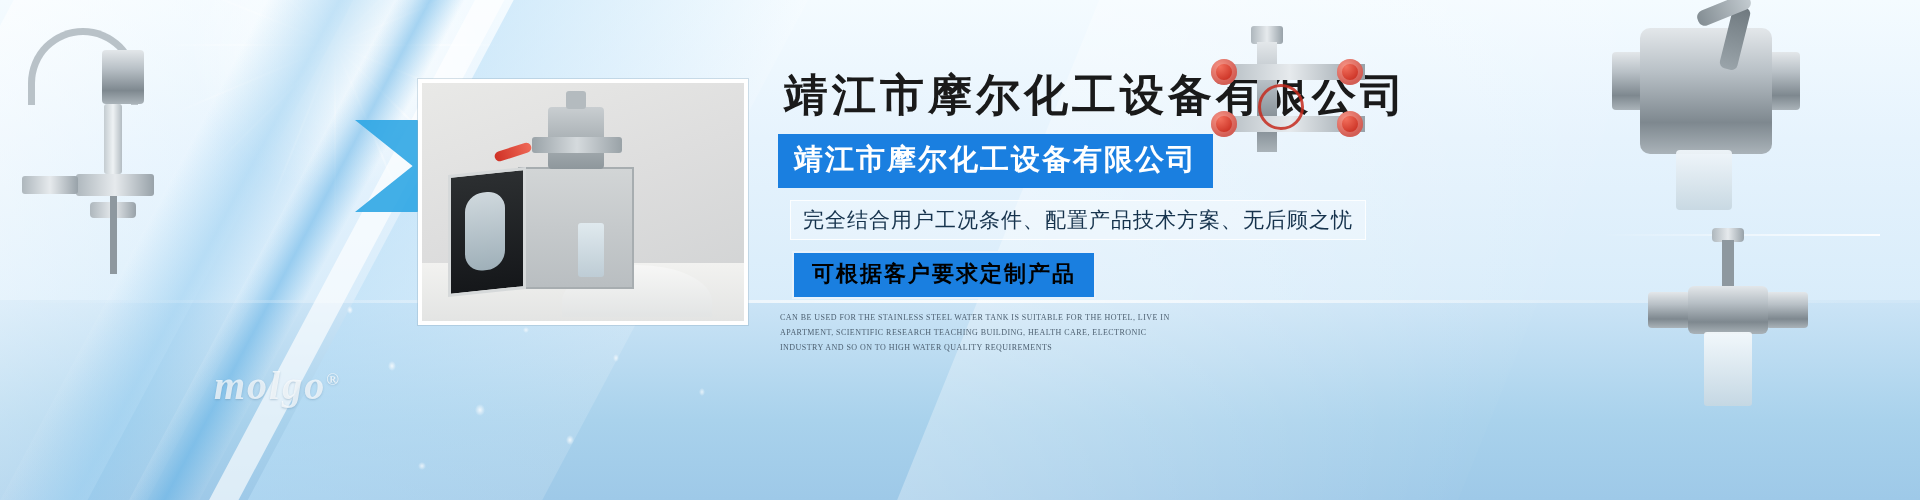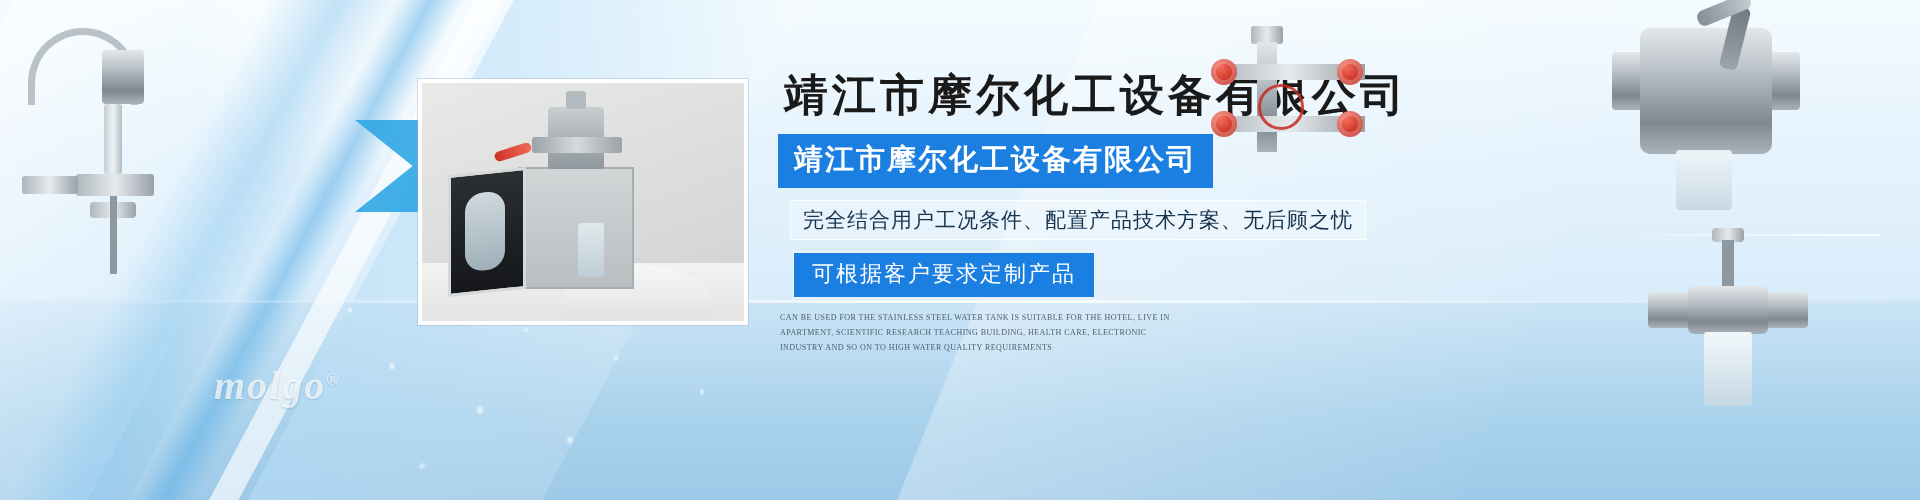--- a/index.html
+++ b/index.html
@@ -174,22 +174,22 @@
   .subline{
     display:inline-block;
     font-size:21px;color:#16334d;letter-spacing:1px;white-space:nowrap;
     border:1px solid rgba(255,255,255,.85);
     background:rgba(255,255,255,.28);
     padding:5px 12px;margin:0 0 11px 12px;
   }
 
   .pill{
     display:inline-block;
-    background:#1a7fe0;color:#ffffff;
-    font-size:22px;font-weight:400;letter-spacing:2px;
+    background:#1a7fe0;color:#000000;
+    font-size:22px;font-weight:700;letter-spacing:2px;
     padding:6px 18px 8px;white-space:nowrap;
     border:2px solid rgba(255,255,255,.9);
     margin:0 0 12px 14px;
   }
 
   .en{
     font-family:"Liberation Serif",serif;
     font-size:8px;line-height:1.85;color:#4d6071;
     letter-spacing:.45px;max-width:410px;margin:0 0 0 2px;
     text-transform:uppercase;

